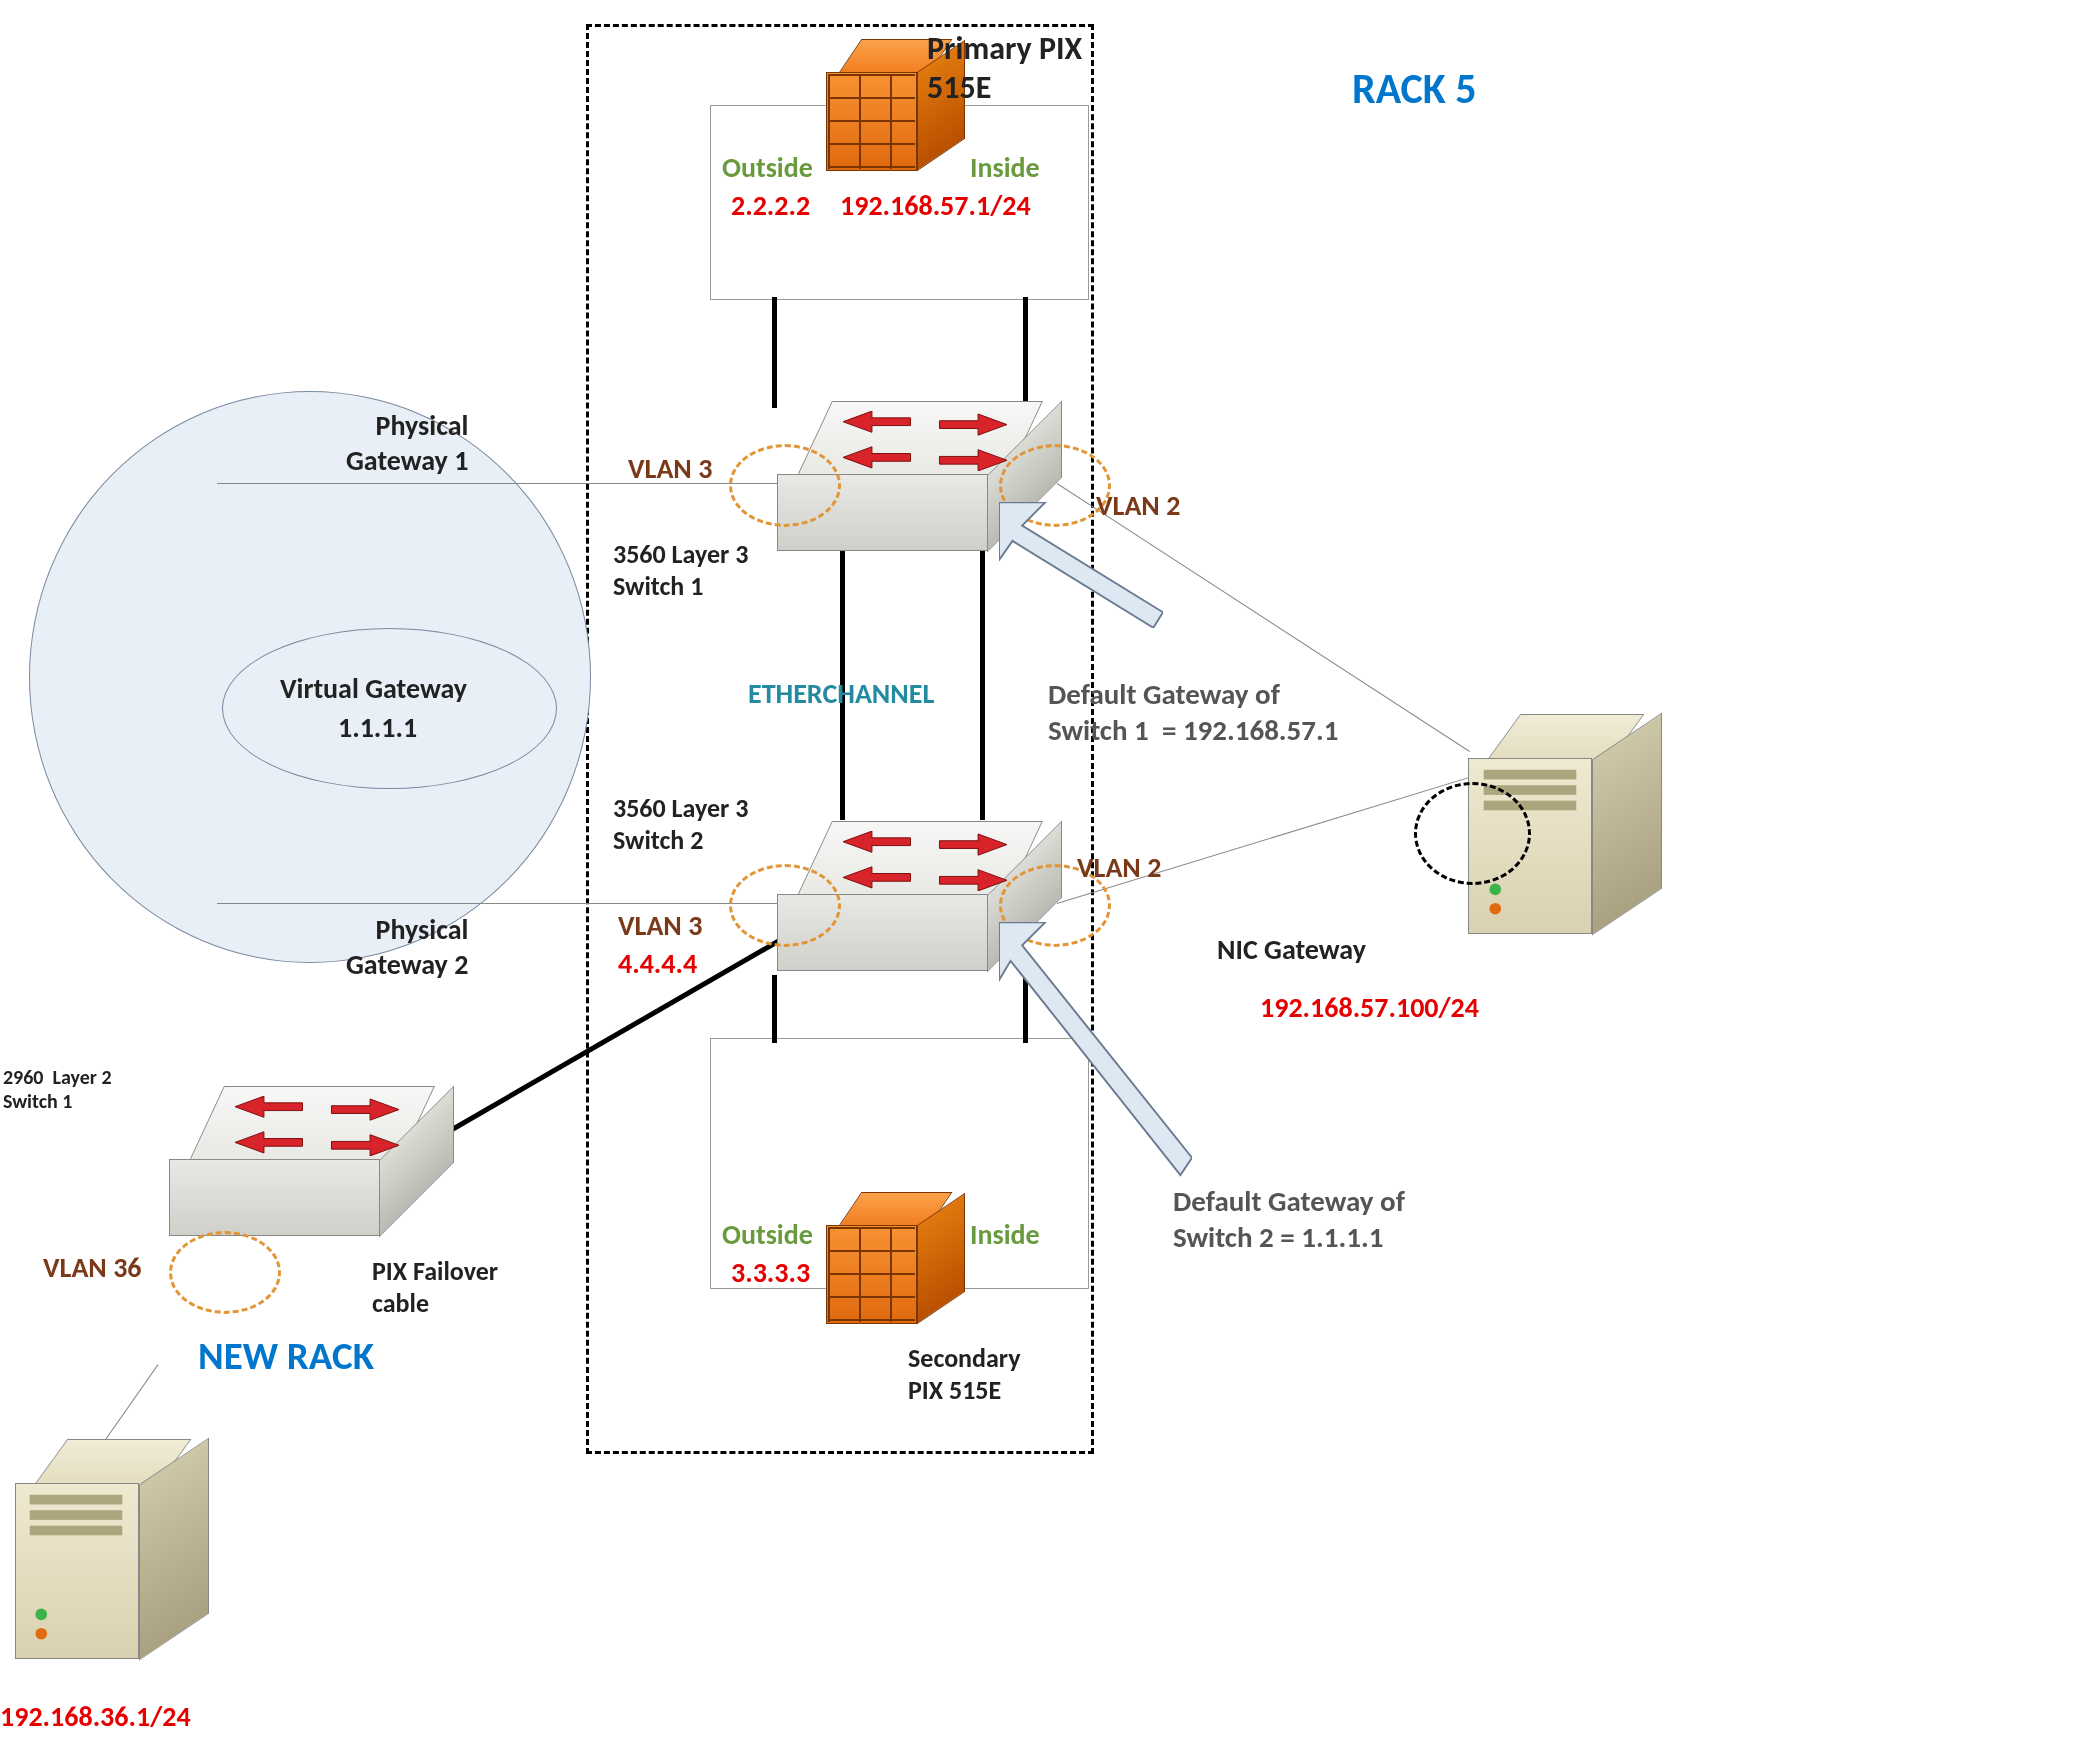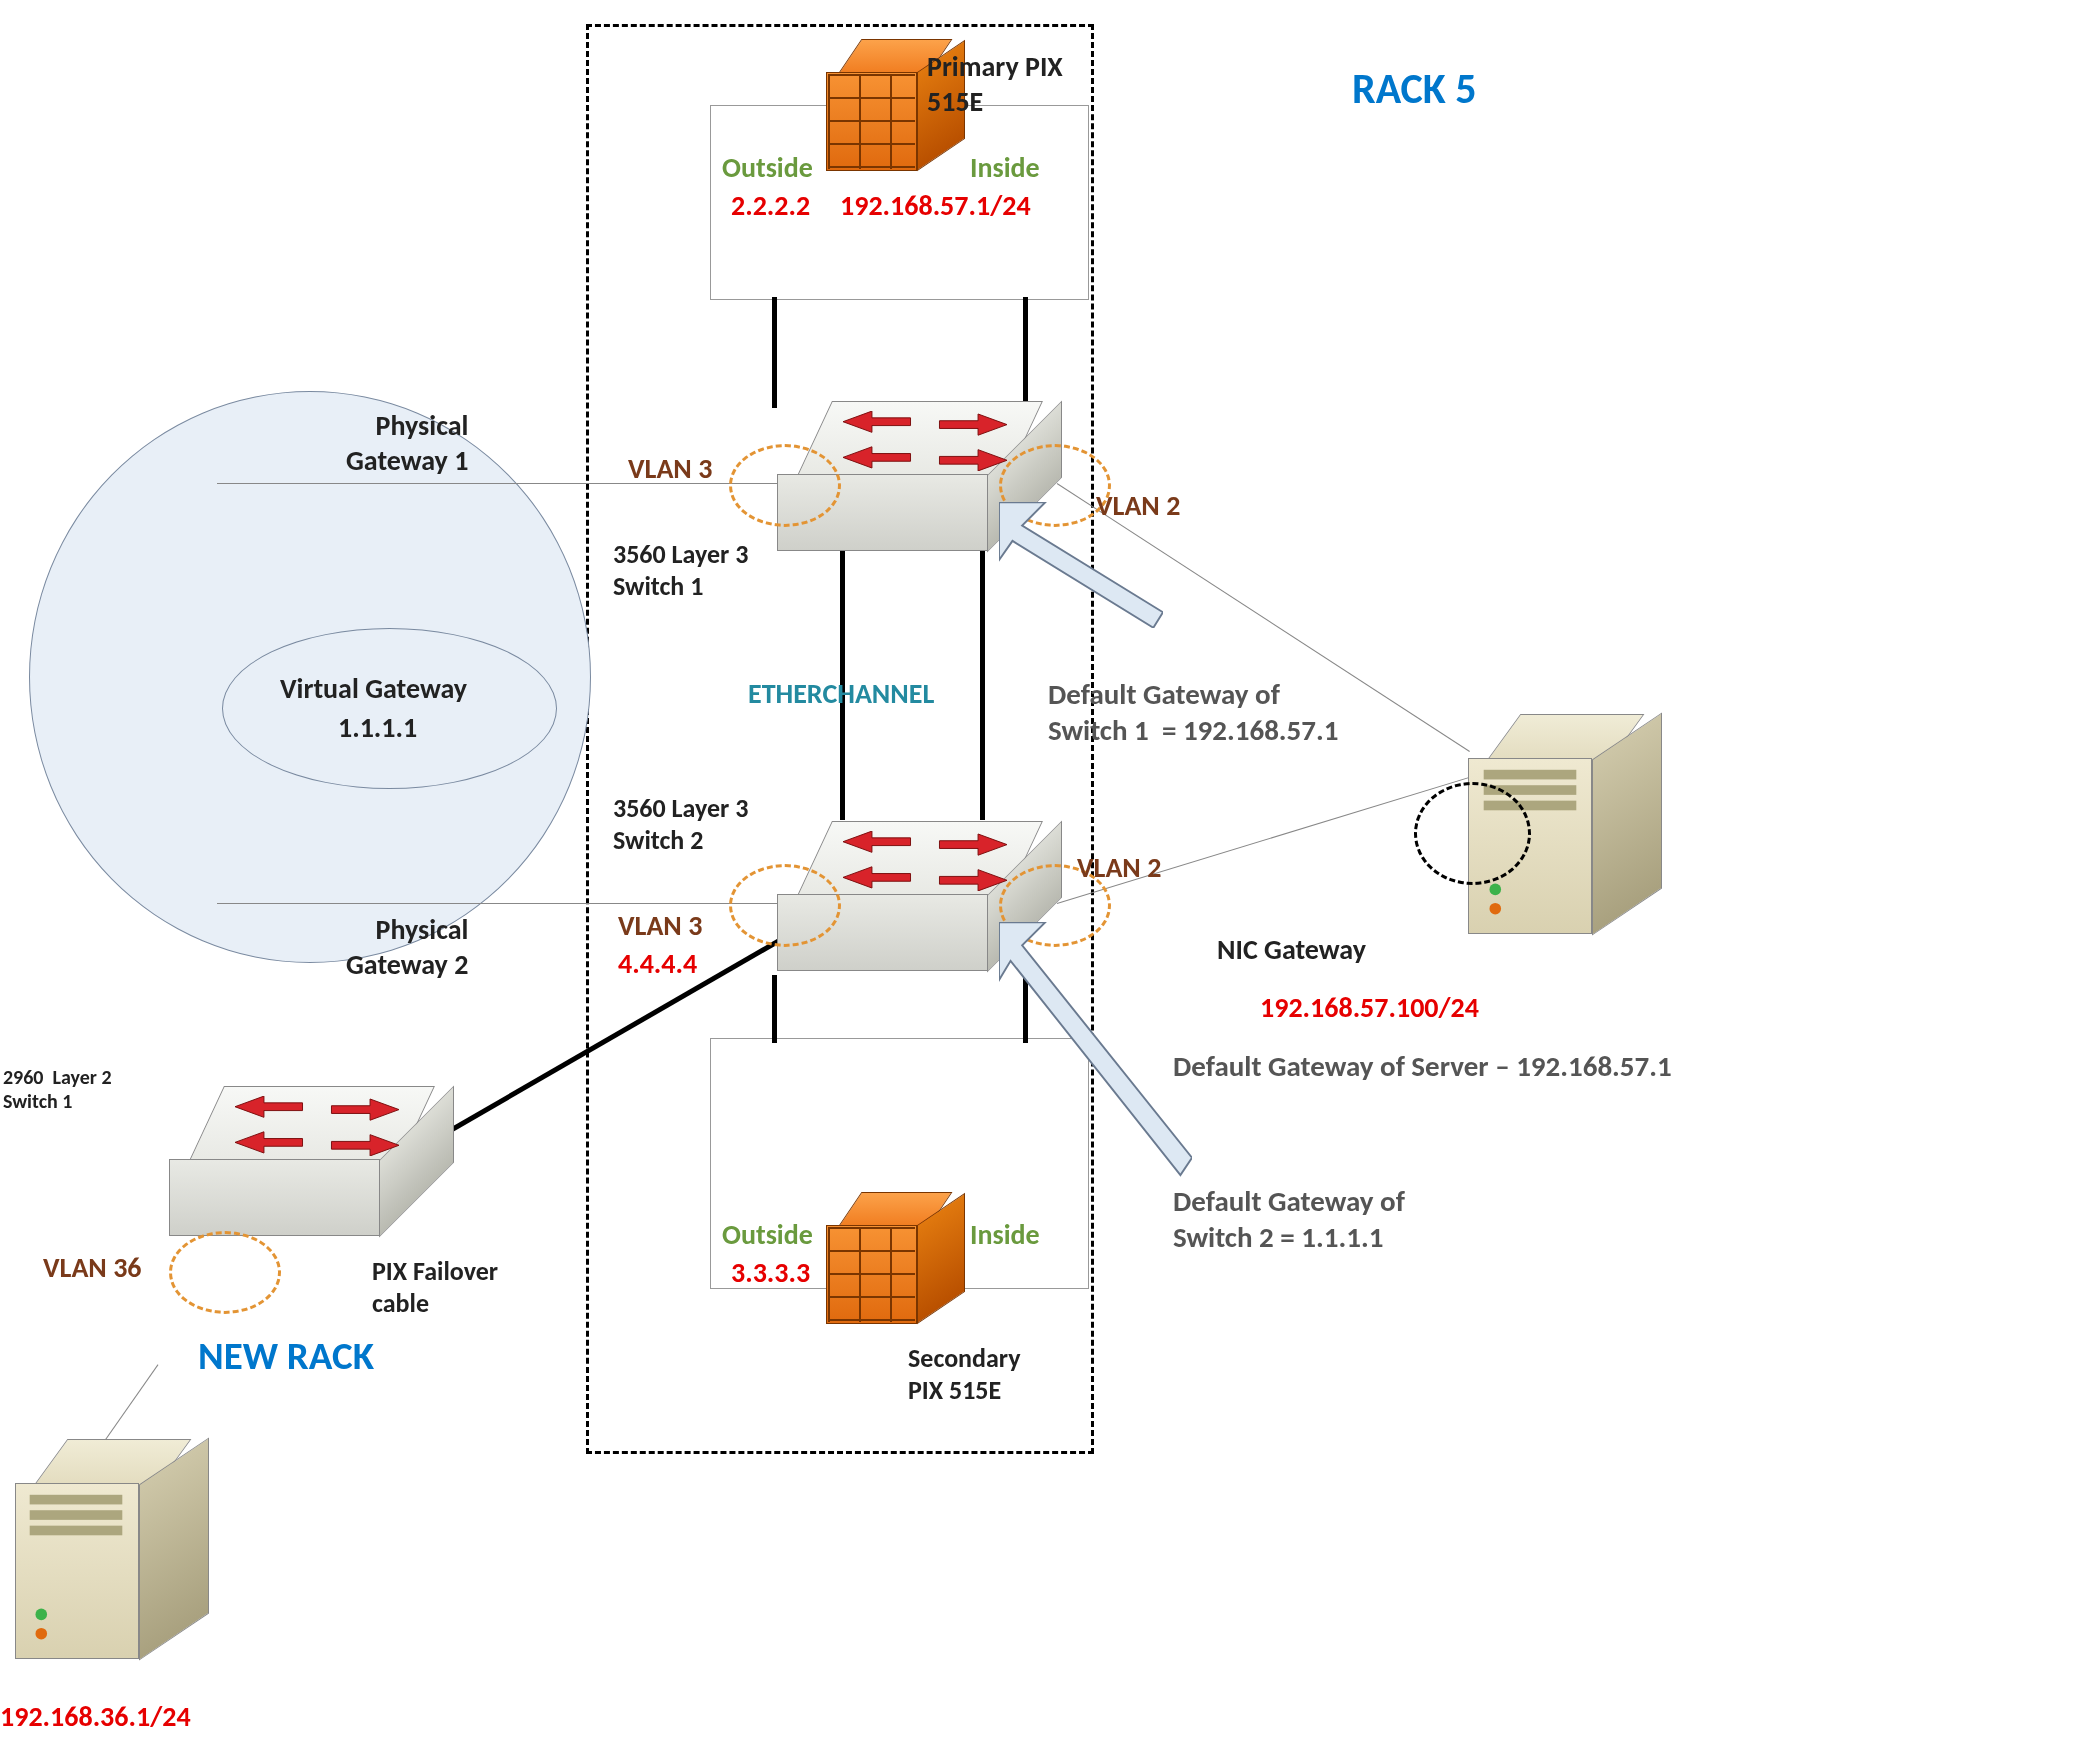--- a/index.html
+++ b/index.html
@@ -200,21 +200,21 @@
   <svg class="bigArrow" style="left:999px; top:502px;" width="164" height="126" viewBox="0 0 170 130">
     <polygon points="0,0 48,0 24,24 170,114 160,130 14,40 0,60" fill="#dde8f3" stroke="#6a7a90" stroke-width="2"></polygon>
   </svg>
   <svg class="bigArrow" style="left:999px; top:922px;" width="193" height="261" viewBox="0 0 200 270">
     <polygon points="0,0 48,0 24,24 200,244 188,262 12,40 0,60" fill="#dde8f3" stroke="#6a7a90" stroke-width="2"></polygon>
   </svg>
 
   <div class="lbl rackTitle" style="left:1352px; top:63px;">RACK 5</div>
   <div class="lbl newRack" style="left:198px; top:1332px;">NEW RACK</div>
 
-  <div class="lbl bold" style="left:927px; top:29px; font-size:28px;margin-top:20px;">Primary PIX
+  <div class="lbl bold" style="left:927px; top:29px; font-size:32px;">Primary PIX
 515E</div>
   <div class="lbl green" style="left:722px; top:150px;">Outside</div>
   <div class="lbl green" style="left:970px; top:150px;">Inside</div>
   <div class="lbl red" style="left:731px; top:188px;">2.2.2.2</div>
   <div class="lbl red" style="left:840px; top:188px;">192.168.57.1/24</div>
 
   <div class="lbl bold" style="left:346px; top:408px; text-align:right;">Physical
 Gateway 1</div>
   <div class="lbl bold" style="left:346px; top:912px; text-align:right;">Physical
 Gateway 2</div>
@@ -235,21 +235,20 @@
   <div class="lbl red" style="left:618px; top:946px;text-align:right;">4.4.4.4</div>
   <div class="lbl brown" style="left:1077px; top:850px;">VLAN 2</div>
 
   <div class="lbl bold gray" style="left:1048px; top:676px; font-size:29px;">Default Gateway of
 Switch 1  = 192.168.57.1</div>
   <div class="lbl bold gray" style="left:1173px; top:1183px; font-size:29px;">Default Gateway of
 Switch 2 = 1.1.1.1</div>
 
   <div class="lbl bold" style="left:1217px; top:932px;">NIC Gateway</div>
   <div class="lbl red" style="left:1260px; top:990px;">192.168.57.100/24</div>
-  <div class="lbl bold gray" style="left:1173px; top:1048px; font-size:29px;">Default Gateway of Server – 192.168.57.1</div>
 
   <div class="lbl green" style="left:722px; top:1217px;">Outside</div>
   <div class="lbl green" style="left:970px; top:1217px;">Inside</div>
   <div class="lbl red" style="left:731px; top:1255px;">3.3.3.3</div>
   <div class="lbl bold" style="left:908px; top:1342px; font-size:26px;">Secondary
 PIX 515E</div>
 
   <div class="lbl bold" style="left:2.9px; top:1065px; font-size:20px;">2960  Layer 2
 Switch 1</div>
   <div class="lbl brown" style="left:43px; top:1250px;">VLAN 36</div>

